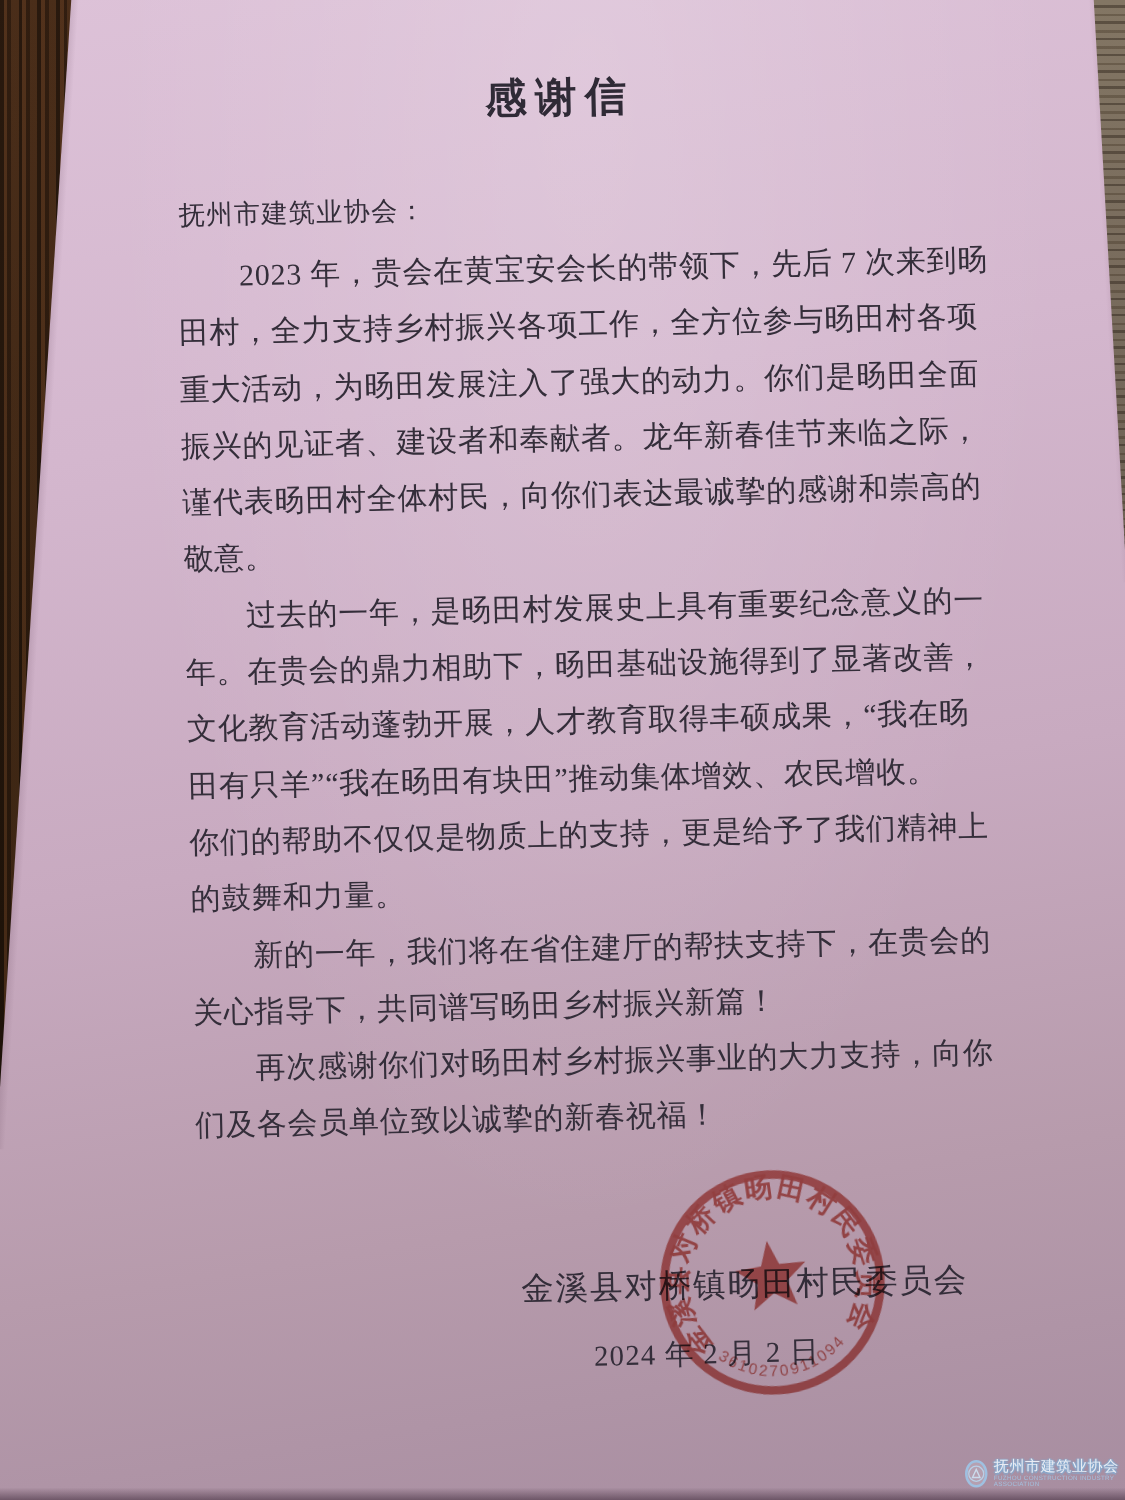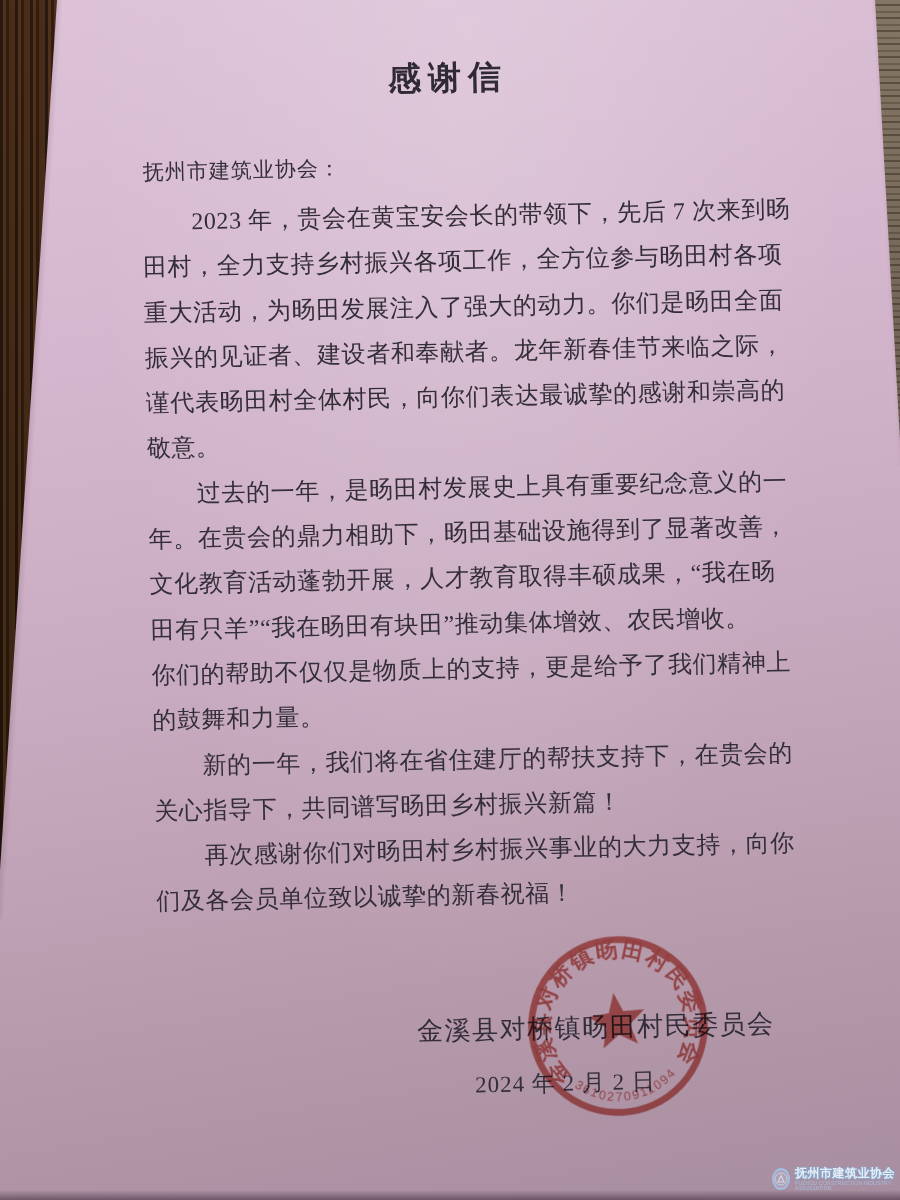--- a/index.html
+++ b/index.html
@@ -95,21 +95,21 @@
   }
   .wm-logo{
     width:22px;height:22px;border-radius:50%;
     border:2px solid #9ec6e8;background:rgba(244,250,255,0.18);
     display:flex;align-items:center;justify-content:center;box-sizing:border-box;
   }
   .wm-logo svg{width:14px;height:14px;}
   .wm-text{display:flex;flex-direction:column;line-height:1;}
   .wm-cn{
     font-family:"Liberation Sans","DejaVu Sans",sans-serif;
-    font-size:12px;font-weight:700;letter-spacing:0.5px;
+    font-size:12px;font-weight:400;letter-spacing:0.5px;
     color:rgba(250,252,255,0.92);
     text-shadow:0 0 1px #7fb0d8, 0 1px 1px #7fb0d8, 1px 0 1px #7fb0d8, -1px 0 1px #7fb0d8;
   }
   .wm-en{
     margin-top:2px;font-family:"Liberation Sans","DejaVu Sans",sans-serif;
     font-size:5px;letter-spacing:0.25px;color:#a3c6e6;
   }
 </style>
 </head>
 <body>

